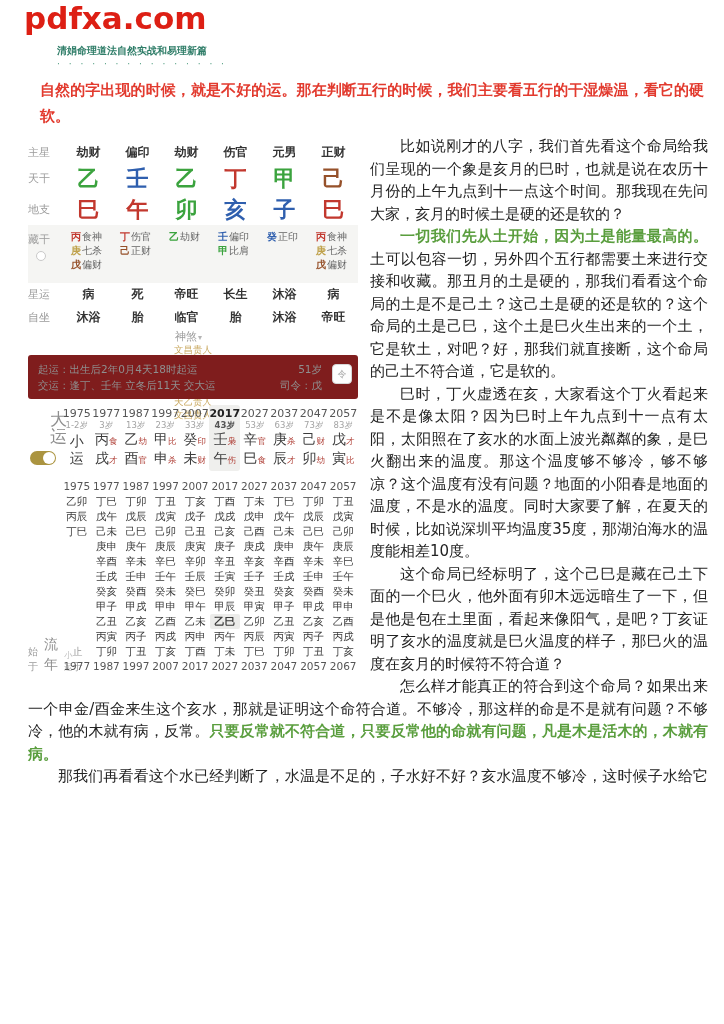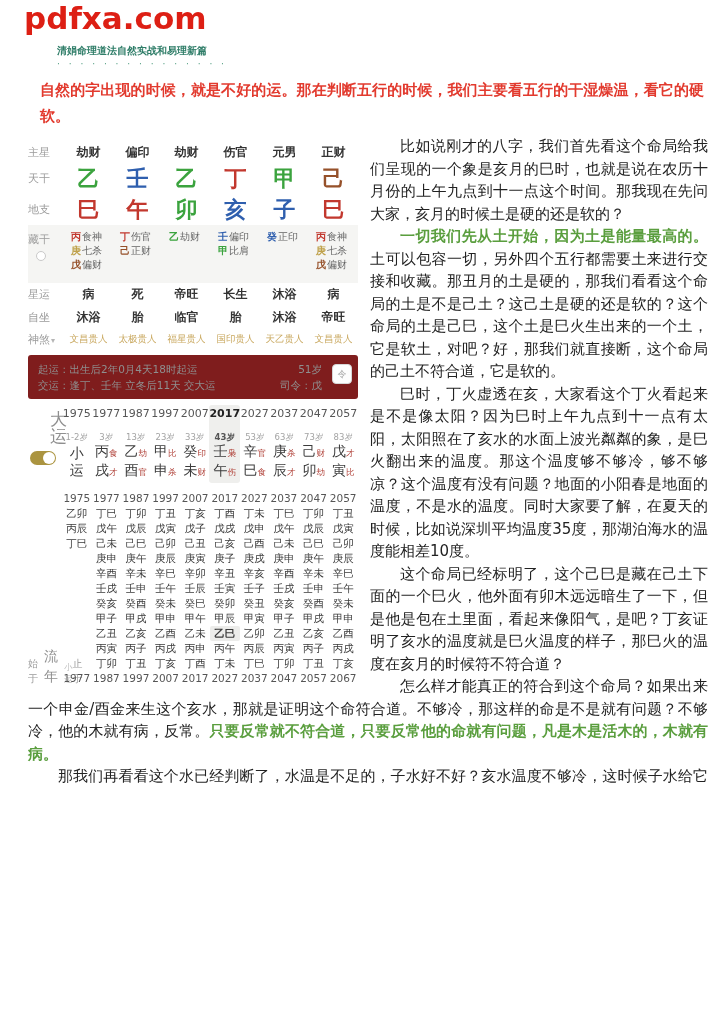--- a/index.html
+++ b/index.html
@@ -23,40 +23,40 @@
   .r-star{height:22px;}  .star{font-size:12px;font-weight:700;color:#333;}
   .r-gan,.r-zhi{height:31px;} .gan,.zhi{font-size:22px;font-weight:700;}
   .r-hid{background:#f5f5f3;align-items:flex-start;padding:5px 0 5px 0;min-height:48px;}
   .r-hid .pt-lab{padding-top:2px;}
   .hid-cell{text-align:left;padding-left:7px;}
   .hid-line{font-size:10px;line-height:14px;color:#555;}
   .hg{font-weight:700;margin-right:1px;}
   .ht{color:#666;}
   .dot-icon{width:8px;height:8px;border:1px solid #c9c9c9;border-radius:50%;background:#fff;margin:4px 0 0 8px;}
   .r-x,.r-z{height:23px;font-family:Liberation Serif, serif;} .xy{font-size:12px;font-weight:700;color:#333;}
-  .r-ss{height:20px;} .ss{font-size:9.5px;color:#c9a85f;}
+  .r-ss{height:20px;flex-direction:column;} .ss{font-size:9.5px;color:#c9a85f;}
   .caret{font-size:8px;color:#b5b5b5;margin-left:1px;}
   
   .info{position:relative;display:flex;background:#7f1d1d;margin-top:6px;padding:6px 8px 6px 10px;border-radius:3px;}
   .info-l{flex:1;font-size:10.5px;color:#8f8f8f;line-height:16px;}
   .info-r{width:70px;font-size:10.5px;color:#8f8f8f;line-height:16px;text-align:right;padding-right:28px;}
   .ling{position:absolute;right:6px;top:9px;width:18px;height:18px;border:1px solid #d6d6d6;border-radius:4px;
         font-size:9px;color:#a8a8a8;display:flex;align-items:center;justify-content:center;background:#fdfdfd;}
   
   .dayun-wrap{display:flex;margin-top:6px;}
   .dy-side{width:34px;flex:none;padding-top:6px;}
   .vlabel{width:15px;margin-left:22px;font-size:17px;color:#8f8f8f;line-height:17px;word-break:break-all;}
   .toggle{width:26px;height:14px;background:#ab9440;border-radius:8px;position:relative;margin:6px 0 0 2px;}
   .knob{position:absolute;right:1px;top:1px;width:12px;height:12px;border-radius:50%;background:#fff;}
   .dy-grid{flex:1;display:flex;}
   .dy-col{flex:1;text-align:center;padding:2px 0;border-radius:3px;}
   .dy-col.on{background:#efefed;}
   .dy-year{font-size:11px;color:#555;line-height:13px;}
   .dy-col.on .dy-year{font-weight:800;color:#222;}
-  .dy-age{font-size:8.5px;color:#a3a3a3;line-height:11px;margin-top:12px;}
+  .dy-age{font-size:8.5px;color:#a3a3a3;line-height:11px;}
   .dy-col.on .dy-age{font-weight:700;color:#555;}
   .dy-gz{font-size:14px;color:#3c3c3c;line-height:17px;white-space:nowrap;}
   .dy-gz .tag{font-size:8.5px;color:#b04038;margin-left:0;}
   .dy-xiao{width:16px;margin:2px auto 0;font-size:14px;color:#3c3c3c;line-height:17px;word-break:break-all;}
   
   .ln-wrap{display:flex;margin-top:8px;}
   .ln-side{width:34px;flex:none;display:flex;flex-direction:row;align-items:flex-end;}
   .ln-start{font-size:10px;color:#9b9b9b;line-height:15px;}
   .ln-flow{margin:52px 0 0 6px;width:15px;font-size:14px;color:#8f8f8f;line-height:20px;word-break:break-all;}
   .ln-xiao{margin:2px 0 0 6px;font-size:8.5px;color:#bdbdbd;}

